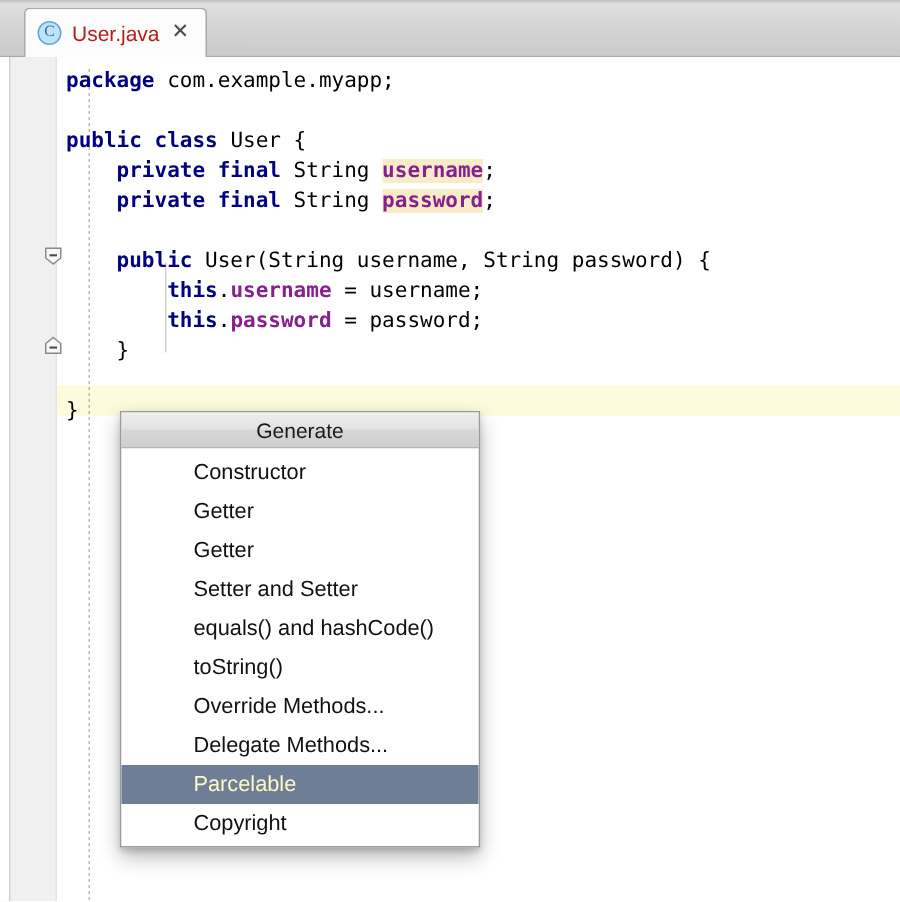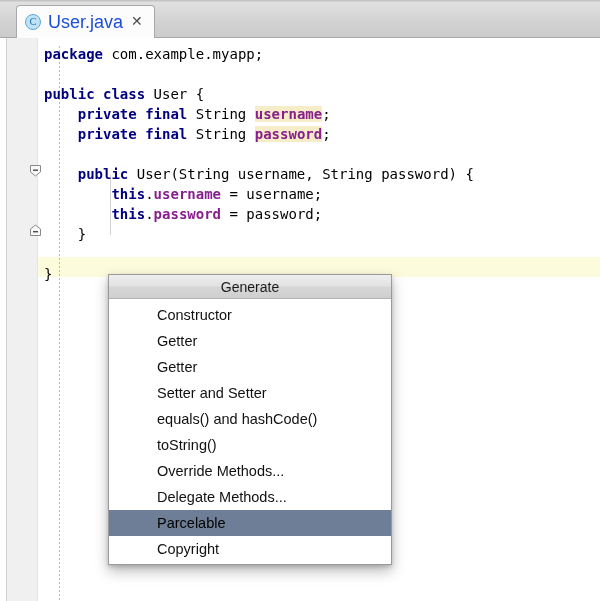--- a/index.html
+++ b/index.html
@@ -58,22 +58,22 @@
     border: 1.3px solid #5ba7d6;
     color: #1c6fa8;
     font-size: 10.5px;
     line-height: 13px;
     text-align: center;
     font-family: "Liberation Serif", serif;
     box-sizing: border-box;
     flex: 0 0 auto;
   }
   .tab-label {
-    font-size: 18px;
-    color: #1d4ed8;
+    font-size: 14px;
+    color: #b91c1c;
     white-space: nowrap;
   }
   .tab-close {
     font-size: 14px;
     color: #4a4a4a;
     line-height: 1;
     padding: 0 1px 2px 1px;
     font-family: "DejaVu Sans", sans-serif;
   }
 
@@ -153,27 +153,26 @@
     color: #871f8e;
     font-weight: bold;
     background: #f7ecc8;
   }
   .plain { color: #000000; }
 
   
   .popup {
     position: absolute;
     left: 80px; top: 274px;
-    width: 284px;
+    width: 240px;
     background: #ffffff;
     border: 1px solid #9a9a9a;
     box-shadow: 0 6px 13px rgba(0,0,0,0.28), 0 2px 4px rgba(0,0,0,0.16);
     box-sizing: border-box;
     z-index: 30;
-    margin-left: 28px;
   }
   .popup-header {
     height: 24px;
     line-height: 24px;
     text-align: center;
     font-size: 14px;
     color: #1a1a1a;
     background: linear-gradient(to bottom, #eeeeee 0%, #e2e2e2 48%, #d6d6d6 52%, #cfcfcf 100%);
     border-bottom: 1px solid #b4b4b4;
     box-sizing: border-box;
@@ -186,21 +185,21 @@
     height: 26px;
     line-height: 26px;
     padding-left: 48px;
     font-size: 14.5px;
     color: #111111;
     white-space: nowrap;
     box-sizing: border-box;
   }
   .popup-item.selected {
     background: #6e7e97;
-    color: #000000;
+    color: #fef9c3;
   }
 </style>
 </head>
 <body>
 
 <div id="app">
 
   <div class="tabbar">
     <div class="tabbar-topline"></div>
     <div class="tab-active">

